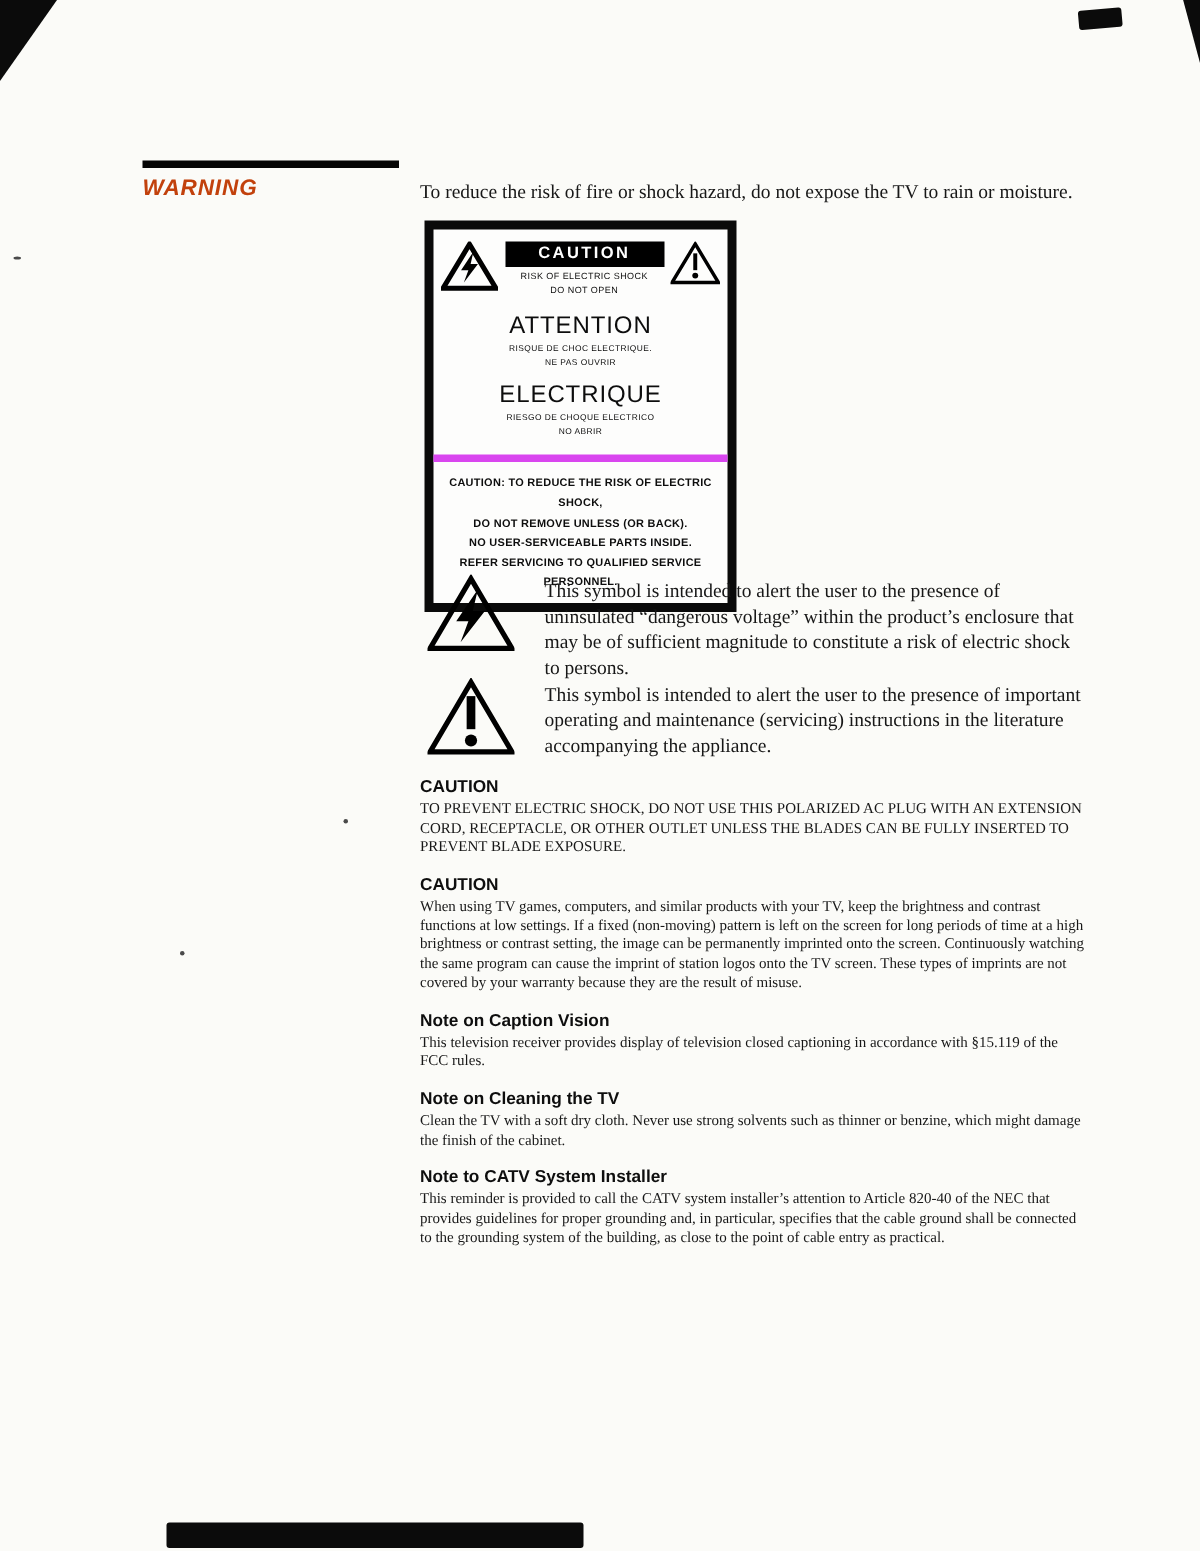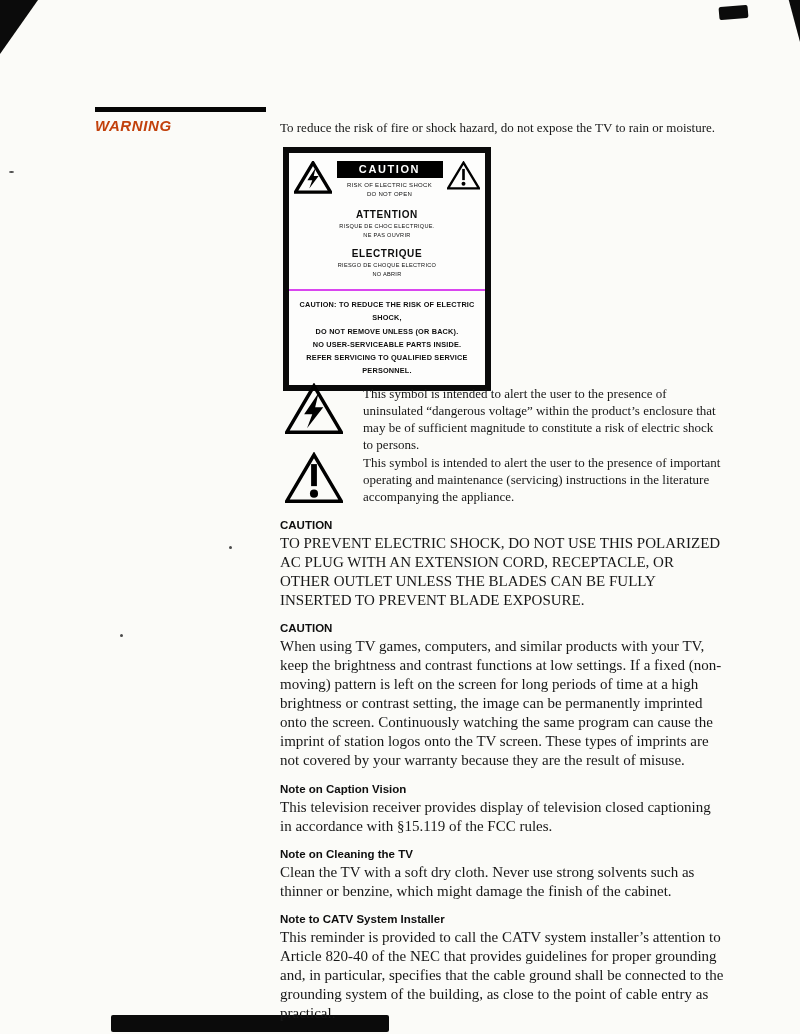--- a/index.html
+++ b/index.html
@@ -36,42 +36,42 @@
     font-family:"Liberation Sans", sans-serif; text-align:center; color:#0d0d0d;
   }
   .cb-top { padding:8px 5px 10px; }
   .cb-row { display:flex; align-items:flex-start; justify-content:space-between; }
   .cb-center { flex:1 1 auto; padding:0 2px; }
   .cb-caution-bar {
     background:#000; color:#fff; font-weight:bold; font-size:11px;
     letter-spacing:1.6px; padding:2px 0 3px; width:106px; margin:0 auto;
   }
   .cb-risk { font-size:6px; line-height:1.55; margin-top:3px; letter-spacing:0.3px; }
-  .cb-big { font-weight:bold; font-size:10px; margin-top:9px; letter-spacing:0.6px; }
+  .cb-big { font-weight:normal; font-size:16px; margin-top:9px; letter-spacing:0.6px; }
   .cb-small { font-size:5.6px; line-height:1.6; margin-top:2px; letter-spacing:0.3px; }
   .cb-bottom {
-    border-top:2px solid #d946ef; padding:7px 3px 8px;
+    border-top:5px solid #d946ef; padding:7px 3px 8px;
     font-size:7.3px; font-weight:bold; line-height:1.8; letter-spacing:0.2px;
   }
   .tri { display:block; }
 
   
   .symbol-row { position:absolute; left:285px; width:438px; display:flex; gap:20px; }
   .symbol-row.row1 { top:383px; }
   .symbol-row.row2 { top:452px; }
   .symbol-row .stri { flex:0 0 58px; }
   .symbol-row p { font-size:13px; line-height:1.3; padding-top:3px; }
 
   
   .sections { position:absolute; left:280px; top:519px; width:446px; }
   .sections h3 {
     font-family:"Liberation Sans", sans-serif; font-size:11.5px; font-weight:bold;
     margin:0 0 3px; color:#0e0e0e;
   }
-  .sections p { font-size:15px; line-height:1.27; margin:0 0 12px; }
+  .sections p { font-size:10px; line-height:1.27; margin:0 0 12px; }
   .sections section.gap { margin-top:4px; }
 </style>
 </head>
 <body>
 
 <div class="page">
 
   <div class="art art-tl"></div>
   <div class="art art-top-blob"></div>
   <div class="art art-tr"></div>

